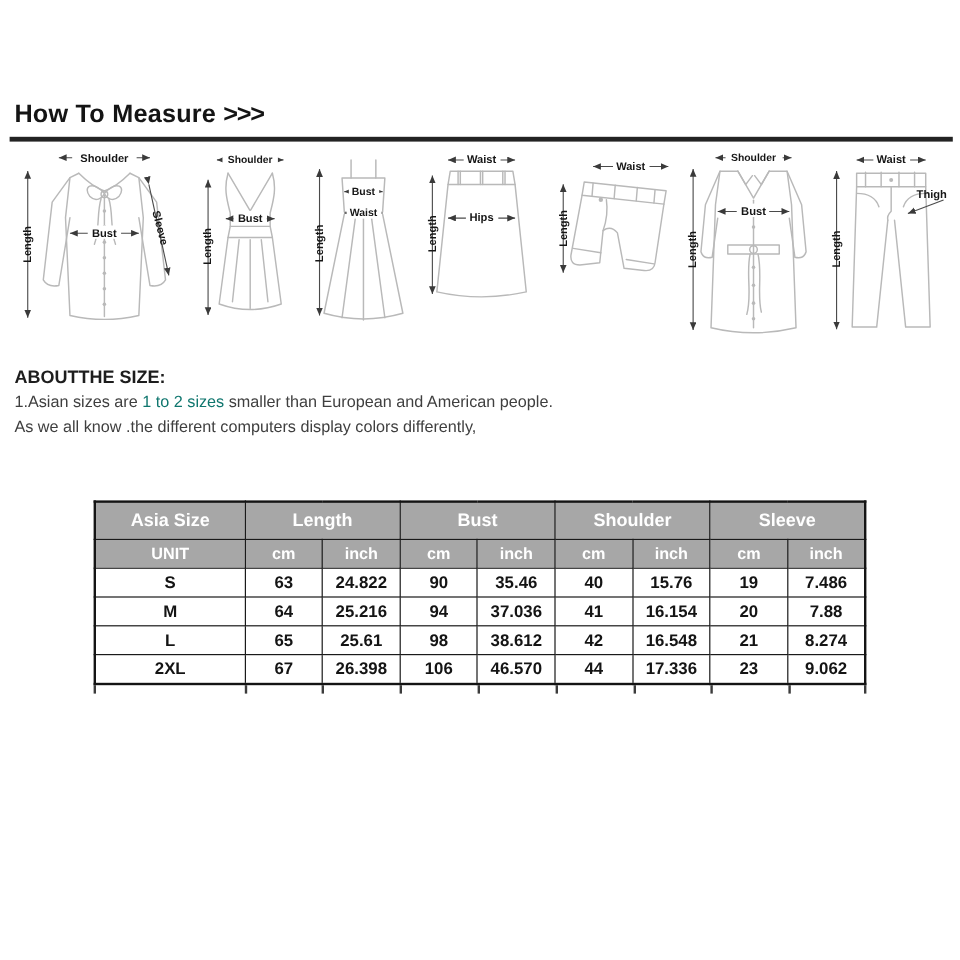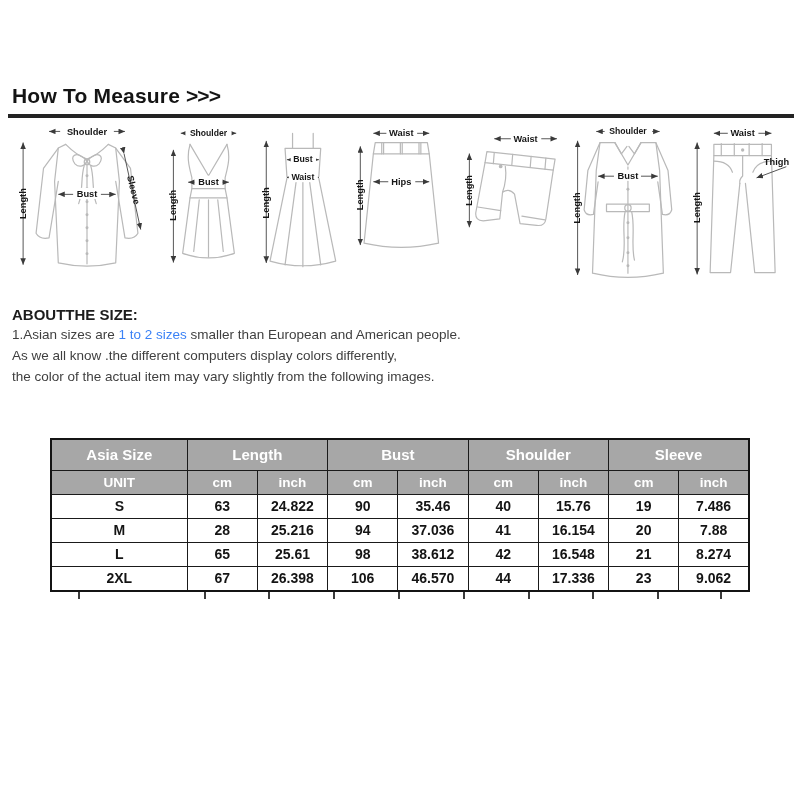--- a/index.html
+++ b/index.html
@@ -17,23 +17,23 @@
   .lbl{font-size:10px;}
   .lbls{font-size:9.3px;}
   .g{stroke:#b9b9b9;fill:none;stroke-width:1.3;stroke-linecap:round;stroke-linejoin:round;}
   .m{stroke:#4a4a4a;fill:none;stroke-width:1;}
   .w{fill:#ffffff;}
   .dot{fill:#b9b9b9;}
   
   .notes{margin:10px 0 0 12px;color:#3f3f3f;}
   .note-heading{font-size:15px;font-weight:800;color:#1d1d1d;margin-top:7px;}
   .note-line{font-size:13.5px;margin-top:4px;line-height:1.25;}
-  .hl{color:#3b82f6;margin-top:23px;}
-  
-  table.size{width:700px;margin:52px auto 0 auto;border-collapse:collapse;
+  .hl{color:#0f766e;margin-top:23px;}
+  
+  table.size{width:644px;margin:52px auto 0 auto;border-collapse:collapse;
              border:2.5px solid #141414;table-layout:fixed;}
   table.size td{border:1.6px solid #1a1a1a;text-align:center;vertical-align:middle;padding:0;}
   tr.hd td{background:#a7a7a7;color:#ffffff;font-weight:bold;font-size:15px;height:30px;}
   tr.unit td{background:#a7a7a7;color:#ffffff;font-weight:bold;font-size:13.5px;height:23px;}
   tr.data td{background:#ffffff;color:#141414;font-weight:bold;font-size:14px;height:23px;}
   
   .stubs{width:644px;margin:0 auto;position:relative;height:7px;}
   .stubs span{position:absolute;top:0;width:2px;height:7px;background:#3c3c3c;}
 </style>
 </head>
@@ -196,21 +196,20 @@
       <text class="lbl" transform="rotate(-90 12 90)" x="12" y="93" text-anchor="middle">Length</text>
       <line class="m" x1="108" y1="46" x2="76" y2="58" marker-end="url(#aA)"></line>
       <text class="lbl" x="111" y="44" text-anchor="end">Thigh</text>
     </svg>
   </div>
 
   <div class="notes">
     <div class="note-heading">ABOUTTHE SIZE:</div>
     <div class="note-line"><span>1.Asian sizes are </span><span class="hl">1 to 2 sizes</span><span> smaller than European and American people.</span></div>
     <div class="note-line">As we all know .the different computers display colors differently,</div>
-    <div class="note-line">the color of the actual item may vary slightly from the following images.</div>
   </div>
 
   <table class="size">
     <colgroup>
       <col style="width:19.5%">
         <col style="width:10.0625%">
         <col style="width:10.0625%">
         <col style="width:10.0625%">
         <col style="width:10.0625%">
         <col style="width:10.0625%">
@@ -243,21 +242,21 @@
       <td>24.822</td>
       <td>90</td>
       <td>35.46</td>
       <td>40</td>
       <td>15.76</td>
       <td>19</td>
       <td>7.486</td>
     </tr>
     <tr class="data">
       <td>M</td>
-      <td>28</td>
+      <td>64</td>
       <td>25.216</td>
       <td>94</td>
       <td>37.036</td>
       <td>41</td>
       <td>16.154</td>
       <td>20</td>
       <td>7.88</td>
     </tr>
     <tr class="data">
       <td>L</td>

